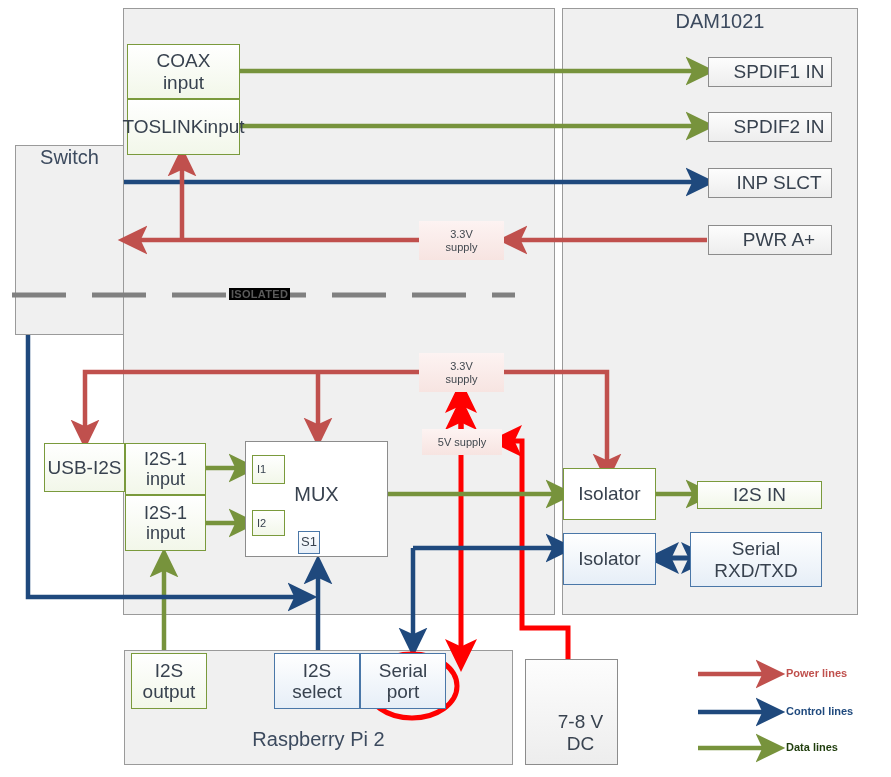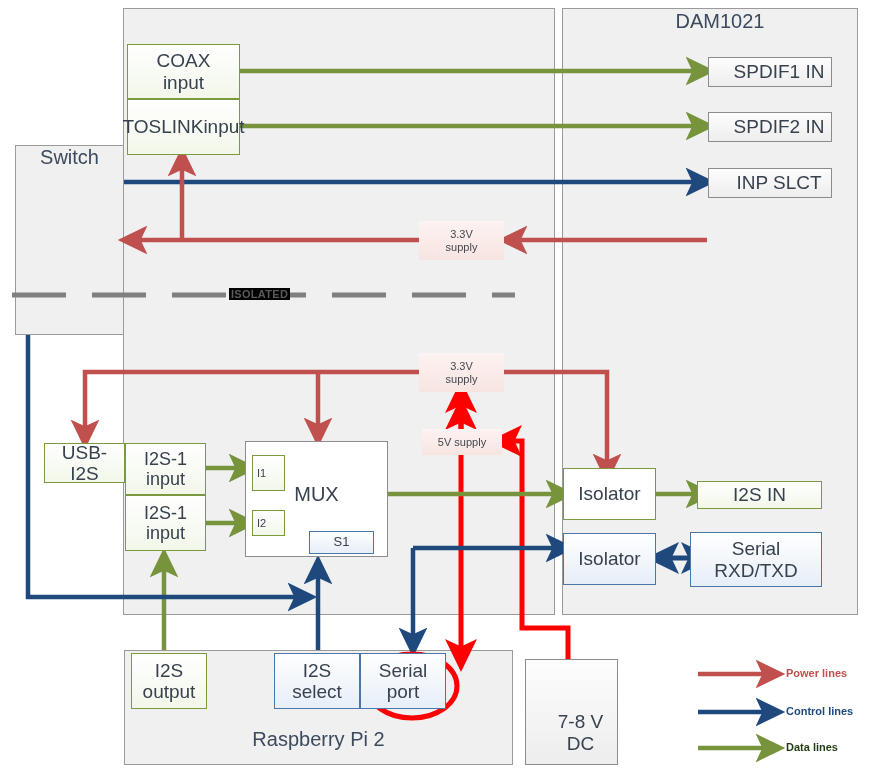--- a/index.html
+++ b/index.html
@@ -142,53 +142,54 @@
   </div>
 
   <div class="box n-green f19" style="left:127px;top:99px;width:113px;height:56px;flex-direction:row;">
     <span>TOSLINK</span>
     <span>input</span>
   </div>
 
   <div class="box n-grey f19" style="left:708px;top:57px;width:124px;height:30px;">SPDIF1 IN</div>
   <div class="box n-grey f19" style="left:708px;top:112px;width:124px;height:30px;">SPDIF2 IN</div>
   <div class="box n-grey f19" style="left:708px;top:168px;width:124px;height:30px;">INP SLCT</div>
+  <div class="box n-grey f19" style="left:708px;top:225px;width:124px;height:30px;">PWR A+</div>
 
   <div class="box n-red f11" style="left:419px;top:221px;width:85px;height:39px;flex-direction:column;">
     <span>3.3V</span>
     <span>supply</span>
   </div>
 
   <div class="box n-red f11" style="left:419px;top:353px;width:85px;height:39px;flex-direction:column;">
     <span>3.3V</span>
     <span>supply</span>
   </div>
 
   <div class="box n-red f11" style="left:422px;top:429px;width:80px;height:26px;">5V supply</div>
 
-  <div class="box n-green f19" style="left:44px;top:443px;width:81px;height:40px;flex-direction:column;">
+  <div class="box n-green f19" style="left:44px;top:443px;width:81px;height:49px;flex-direction:row;">
     <span>USB-</span>
     <span>I2S</span>
   </div>
 
   <div class="box n-green f18" style="left:125px;top:443px;width:81px;height:52px;flex-direction:column;">
     <span>I2S-1</span>
     <span>input</span>
   </div>
 
   <div class="box n-green f18" style="left:125px;top:495px;width:81px;height:56px;flex-direction:column;">
     <span>I2S-1</span>
     <span>input</span>
   </div>
 
   <div class="box n-white" style="left:245px;top:441px;width:143px;height:116px;"></div>
   <div class="box f20" style="left:245px;top:480px;width:143px;height:28px;color:#38424f;border:0;background:none;">MUX</div>
-  <div class="box n-green f11" style="left:252px;top:455px;width:33px;height:36px;justify-content:flex-start;padding-left:4px;">I1</div>
+  <div class="box n-green f11" style="left:252px;top:455px;width:33px;height:29px;justify-content:flex-start;padding-left:4px;">I1</div>
   <div class="box n-green f11" style="left:252px;top:510px;width:33px;height:26px;justify-content:flex-start;padding-left:4px;">I2</div>
-  <div class="box n-blue f13" style="left:309px;top:531px;width:65px;height:23px;">S1</div>
+  <div class="box n-blue f13" style="left:298px;top:531px;width:22px;height:23px;">S1</div>
 
   <div class="box n-white f19" style="left:563px;top:468px;width:93px;height:52px;border-color:#7a9a3c;">Isolator</div>
   <div class="box n-blue f19" style="left:563px;top:533px;width:93px;height:52px;">Isolator</div>
 
   <div class="box n-green f19" style="left:697px;top:481px;width:125px;height:28px;">I2S IN</div>
   <div class="box n-blue f19" style="left:690px;top:532px;width:132px;height:55px;flex-direction:column;">
     <span>Serial</span>
     <span>RXD/TXD</span>
   </div>
 

